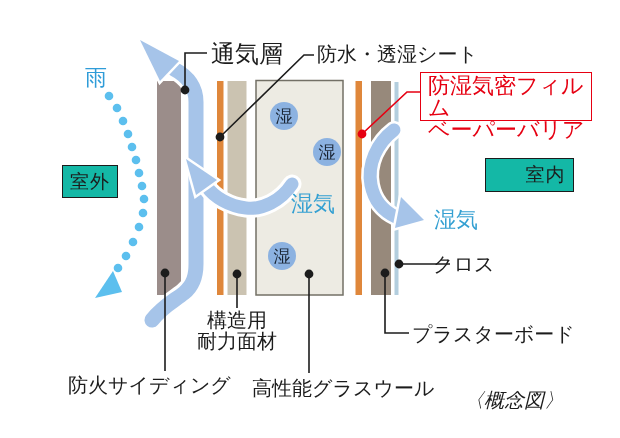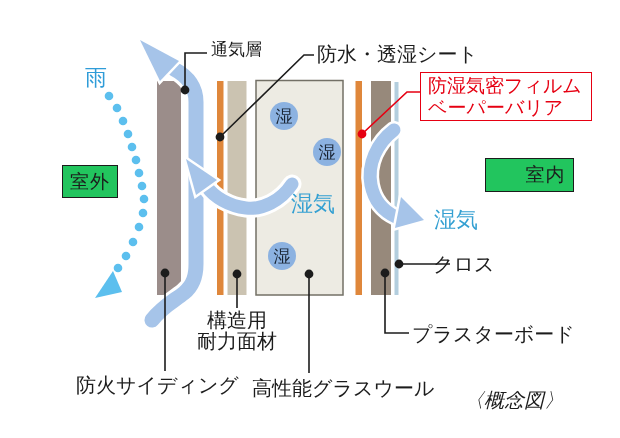--- a/index.html
+++ b/index.html
@@ -6,35 +6,35 @@
   #stage{
     position:relative;width:620px;height:438px;background:#ffffff;overflow:hidden;
     font-family:"Liberation Sans","DejaVu Sans",sans-serif;color:#1c1c1c;
   }
   #stage svg{position:absolute;left:0;top:0;}
   .lbl{position:absolute;white-space:nowrap;line-height:1.1;}
   .black{color:#1c1c1c;}
   .blue{color:#35a0d2;}
   .rainblue{color:#2f9cd8;}
   .envbox{
-    position:absolute;border:1.6px solid #1c1c1c;background:#22c55e;
+    position:absolute;border:1.6px solid #1c1c1c;background:#14b8a6;
     display:flex;align-items:center;justify-content:center;
     font-size:19px;letter-spacing:1px;
   }
   .redbox{
     position:absolute;left:420px;top:72px;width:172px;height:49px;
     border:1.7px solid #e60012;background:#fff;box-sizing:border-box;
-    padding:2px 0 0 7px;font-size:19px;line-height:22px;color:#e60012;
+    padding:2px 0 0 7px;font-size:22px;line-height:22px;color:#e60012;
   }
   .moist-circle{
     position:absolute;width:28px;height:28px;border-radius:50%;
     background:#8cb2e1;display:flex;align-items:center;justify-content:center;
     font-size:17px;color:#16202e;
   }
-  .f19{font-size:20px;} .f20{font-size:20px;} .f21{font-size:17px;} .f22{font-size:22px;}
+  .f19{font-size:20px;} .f20{font-size:20px;} .f21{font-size:24px;} .f22{font-size:22px;}
   .center2{ text-align:center;line-height:21px;white-space:nowrap;}
 </style>
 </head>
 <body>
 
 <div id="stage">
 
   <svg width="620" height="438" viewBox="0 0 620 438">
 
     <g>
@@ -142,19 +142,19 @@
 
   <div class="lbl black f19" style="left:433px;top:253px;">クロス</div>
 
   <div class="lbl black f19" style="left:412px;top:323px;text-align:right;">プラスターボード</div>
 
   <div class="lbl black f19 center2" style="left:193px;top:311px;width:88px;font-family:Liberation Mono, monospace;">
     <div>構造用</div>
     <div>耐力面材</div>
   </div>
 
-  <div class="lbl black f20" style="left:68px;top:374px;margin-left:8px;">防火サイディング</div>
+  <div class="lbl black f20" style="left:68px;top:374px;">防火サイディング</div>
 
   <div class="lbl black f20" style="left:252px;top:377px;">高性能グラスウール</div>
 
   <div class="lbl black f20" style="left:464px;top:389px;font-style:italic;">〈概念図〉</div>
 
 </div>
 
 </body></html>

